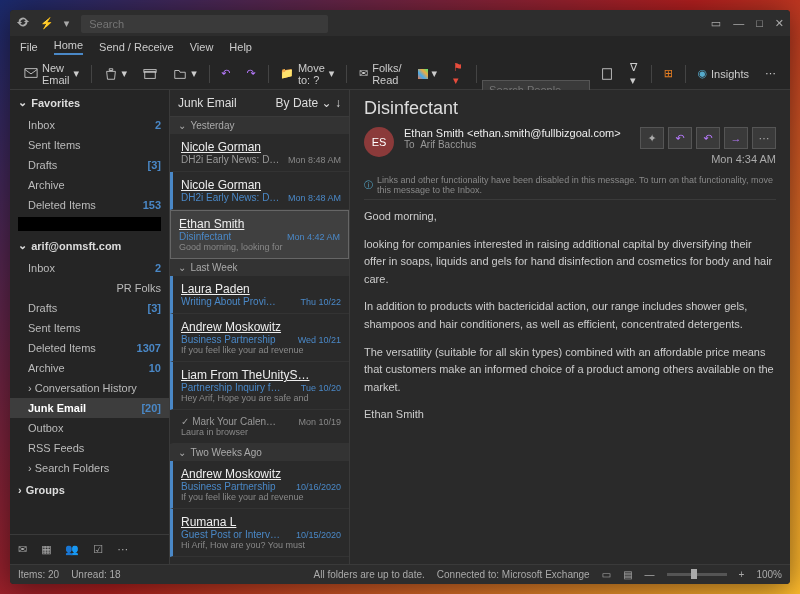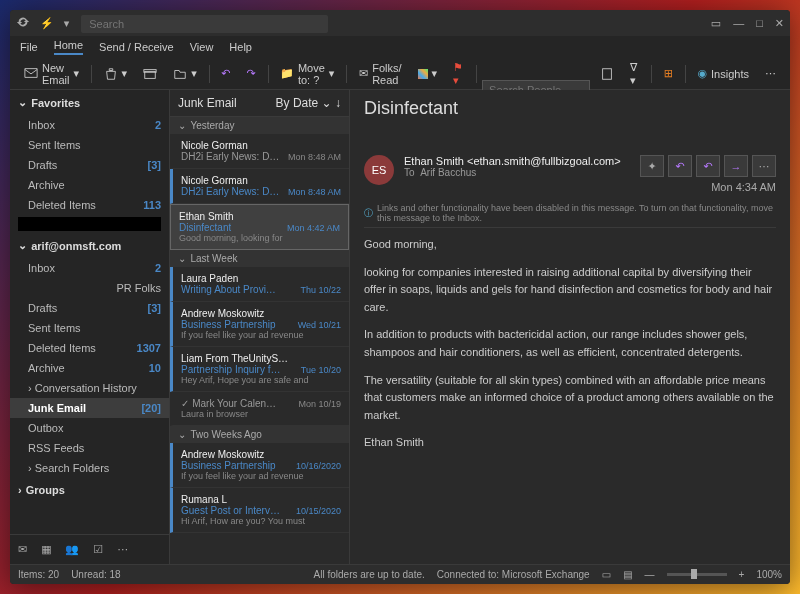--- a/index.html
+++ b/index.html
@@ -26,30 +26,30 @@
 .nav-item.sub { padding-left: 36px; justify-content: flex-end; }
 .nav-item.selected { background: #3d3d3d; font-weight: 600; color: #fff; }
 .nav-count { color: #4a88c7; font-weight: 600; }
 .nav-bottom { margin-top: auto; display: flex; gap: 14px; padding: 8px; border-top: 1px solid #3a3a3a; color: #aaa; }
 .messagelist { width: 180px; background: #2a2a2a; border-right: 1px solid #3a3a3a; display: flex; flex-direction: column; overflow-y: auto; }
 .ml-header { padding: 6px 8px; display: flex; justify-content: space-between; align-items: center; font-size: 12px; color: #ddd; border-bottom: 1px solid #3a3a3a; }
 .ml-group { padding: 3px 8px; background: #333; font-size: 10px; color: #aaa; display: flex; align-items: center; gap: 4px; }
 .ml-item { padding: 6px 8px; border-bottom: 1px solid #333; cursor: pointer; border-left: 3px solid transparent; }
 .ml-item.unread { border-left-color: #4a88c7; }
 .ml-item.selected { background: #404040; border: 1px solid #666; }
-.ml-from { font-size: 10px; color: #eee; }
+.ml-from { font-size: 12px; color: #eee; text-decoration: underline; }
 .ml-row { display: flex; justify-content: space-between; align-items: baseline; }
 .ml-subject { font-size: 10px; color: #4a88c7; white-space: nowrap; overflow: hidden; text-overflow: ellipsis; max-width: 100px; }
 .ml-subject.read { color: #999; }
 .ml-date { font-size: 9px; color: #4a88c7; white-space: nowrap; }
 .ml-date.read { color: #888; }
 .ml-preview { font-size: 9px; color: #888; white-space: nowrap; overflow: hidden; text-overflow: ellipsis; }
 .reading { flex: 1; background: #2a2a2a; display: flex; flex-direction: column; overflow-y: auto; padding: 8px 14px; }
 .rd-title { font-size: 18px; color: #ddd; margin-bottom: 8px; }
-.rd-header { display: flex; gap: 10px; align-items: flex-start; margin-bottom: 6px; margin-top: 28px; }
+.rd-header { display: flex; gap: 10px; align-items: flex-start; margin-bottom: 6px; }
 .avatar { width: 30px; height: 30px; border-radius: 50%; background: #8b3a3a; color: #fff; font-size: 11px; display: flex; align-items: center; justify-content: center; }
 .rd-from { font-size: 11px; color: #eee; }
 .rd-to { font-size: 10px; color: #999; }
 .rd-actions { margin-left: auto; display: flex; gap: 4px; }
 .rd-actbtn { width: 24px; height: 22px; background: #3a3a3a; border: 1px solid #555; display: flex; align-items: center; justify-content: center; cursor: pointer; color: #aaa; font-size: 11px; }
 .rd-time { font-size: 11px; color: #aaa; text-align: right; margin-top: 4px; }
 .rd-info { font-size: 9px; color: #888; padding: 4px 0; border-bottom: 1px solid #3a3a3a; margin-bottom: 8px; display: flex; align-items: center; gap: 4px; }
 .rd-body { font-size: 11px; color: #ccc; line-height: 1.6; }
 .rd-body p { margin-bottom: 10px; }
 .statusbar { height: 20px; background: #2d2d2d; border-top: 1px solid #3a3a3a; display: flex; align-items: center; padding: 0 8px; font-size: 10px; color: #aaa; gap: 12px; }
@@ -164,21 +164,21 @@
           <div class="nav-item">
             <span>Drafts</span>
             <span class="nav-count">[3]</span>
           </div>
           <div class="nav-item">
             <span>Archive</span>
             <span class="nav-count"></span>
           </div>
           <div class="nav-item">
             <span>Deleted Items</span>
-            <span class="nav-count">113</span>
+            <span class="nav-count">153</span>
           </div>
         </div>
       <div class="blackbox"></div>
 
       <div class="nav-section">
         <span>⌄</span>
         <span>arif@onmsft.com</span>
       </div>
       <div id="acct-items">
           <div class="nav-item">

